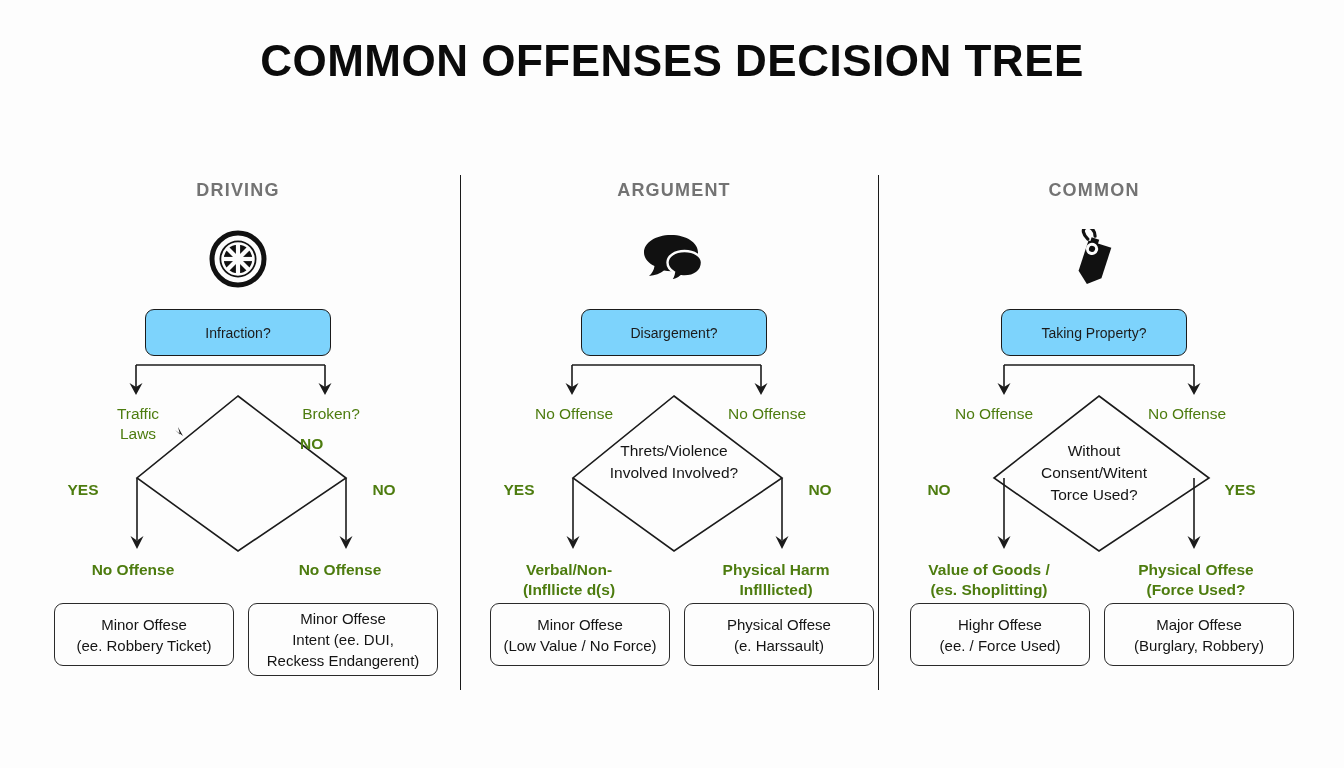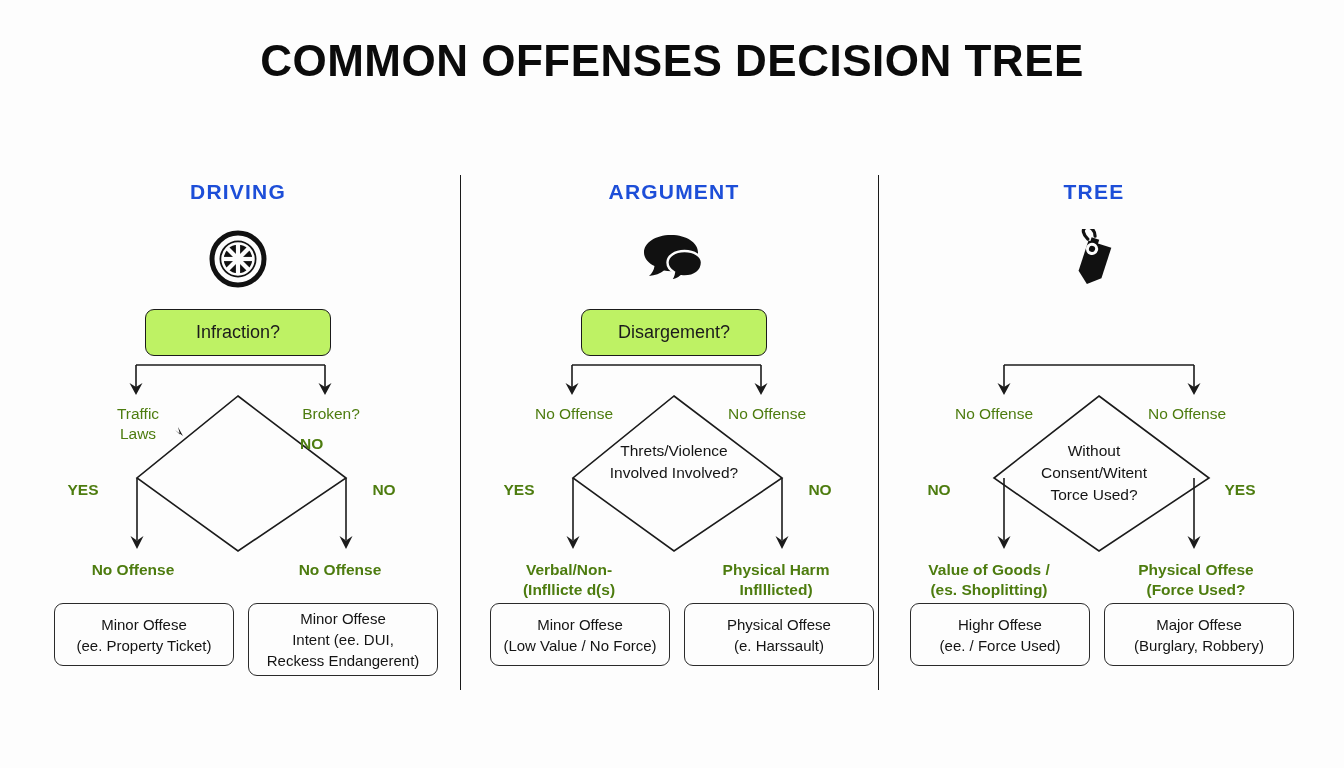--- a/index.html
+++ b/index.html
@@ -46,48 +46,48 @@
   .column { position: absolute; top: 0; width: 420px; height: 768px; }
   #col-driving  { left: 28px; }
   #col-argument { left: 464px; }
   #col-theft    { left: 884px; }
 
   .col-title {
     position: absolute;
     top: 180px;
     width: 420px;
     text-align: center;
-    font-size: 21px;
+    font-size: 18px;
     font-weight: 700;
     letter-spacing: 1.2px;
-    color: #1d4ed8;
+    color: #737373;
   }
   .col-icon {
     position: absolute;
     top: 228px;
     left: 0;
     width: 420px;
     height: 62px;
     display: flex;
     align-items: center;
     justify-content: center;
   }
   .root-box {
     position: absolute;
     top: 309px;
     left: 117px;
     width: 186px;
     height: 47px;
     border: 1.6px solid #1b1b1b;
     border-radius: 9px;
-    background: #bef264;
+    background: #7dd3fc;
     display: flex;
     align-items: center;
     justify-content: center;
-    font-size: 18px;
+    font-size: 14px;
     color: #1b1b1b;
     box-sizing: border-box;
   }
   .svg-layer {
     position: absolute;
     left: 0; top: 0;
     width: 420px; height: 768px;
     pointer-events: none;
   }
   .diamond-text {
@@ -196,21 +196,21 @@
 
 
     <div class="branch-label lbl-yesno-left">YES</div>
     <div class="branch-label lbl-yesno-right">NO</div>
 
     <div class="branch-label lbl-bot-left">No Offense</div>
     <div class="branch-label lbl-bot-right">No Offense</div>
 
     <div class="leaf-box leaf-left">
       <span class="leaf-line">Minor Offese</span>
-      <span class="leaf-line">(ee. Property Ticket)</span>
+      <span class="leaf-line">(ee. Robbery Ticket)</span>
     </div>
     <div class="leaf-box leaf-right">
       <span class="leaf-line">Minor Offese</span>
       <span class="leaf-line">Intent (ee. DUI,</span>
       <span class="leaf-line">Reckess Endangerent)</span>
     </div>
   </div>
 
   <div class="column" id="col-argument">
 
@@ -267,33 +267,34 @@
       <span class="leaf-line">(Low Value / No Force)</span>
     </div>
     <div class="leaf-box leaf-right">
       <span class="leaf-line">Physical Offese</span>
       <span class="leaf-line">(e. Harssault)</span>
     </div>
   </div>
 
   <div class="column" id="col-theft">
 
-    <div class="col-title">TREE</div>
+    <div class="col-title">COMMON</div>
 
     <div class="col-icon">
       <svg width="62" height="60" viewBox="0 0 62 60" aria-hidden="true">
         <g transform="rotate(18 31 30)">
           <path d="M20 14 L44 14 L44 46 L32 56 L20 46 Z" fill="#111"></path>
           <path d="M22 10 L30 10 L30 16 L22 16 Z" fill="#111"></path>
           <circle cx="26" cy="21" r="4.6" fill="none" stroke="#fdfdfd" stroke-width="3"></circle>
           <path d="M19 13 C13 10 10 5.5 13.5 2.5 C17 -0.4 23 2 25 8" fill="none" stroke="#111" stroke-width="3.2" stroke-linecap="round"></path>
         </g>
       </svg>
     </div>
 
+    <div class="root-box">Taking Property?</div>
 
     <svg class="svg-layer">
       <g stroke="#1b1b1b" stroke-width="1.6" fill="none">
         <path d="M120 365 L310 365"></path>
         <path d="M120 365 L120 390"></path>
         <path d="M310 365 L310 390"></path>
         <path d="M120 395 L113.5 383 L120 387 L126.5 383 Z" fill="#1b1b1b" stroke="none"></path>
         <path d="M310 395 L303.5 383 L310 387 L316.5 383 Z" fill="#1b1b1b" stroke="none"></path>
         <path d="M215 396 L325 478 L215 551 L110 478 Z"></path>
         <path d="M120 478 L120 540"></path>

